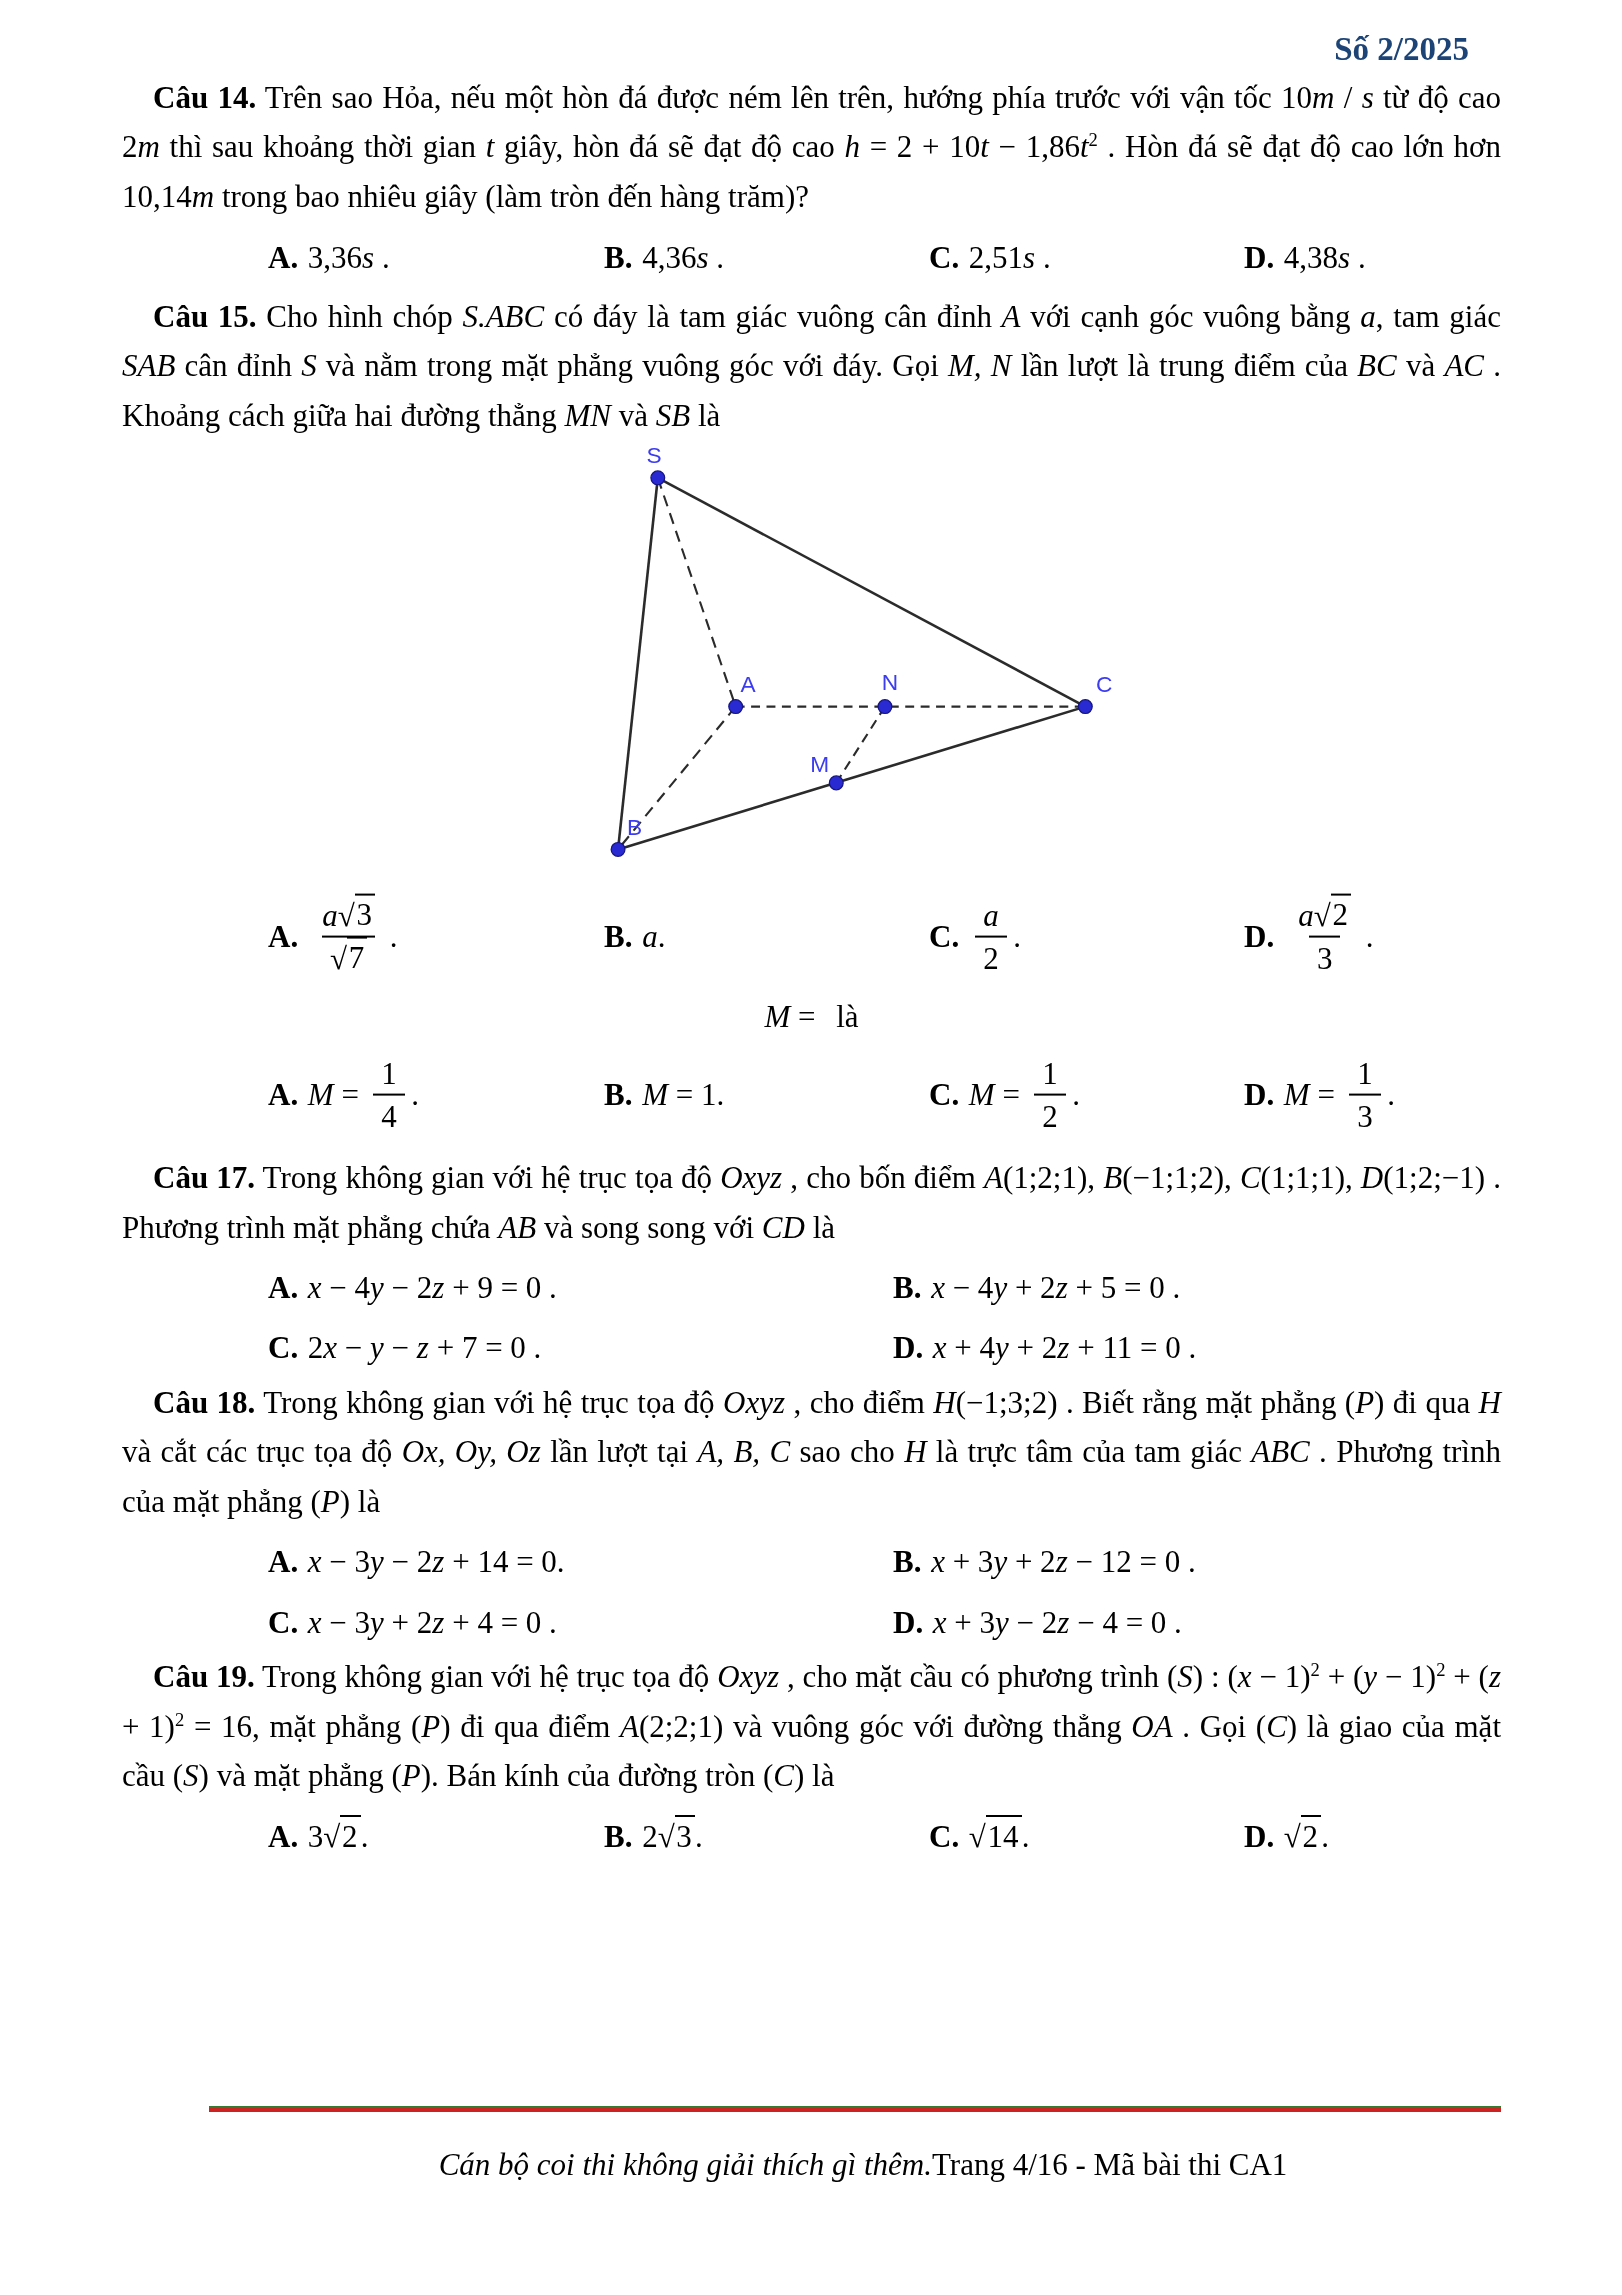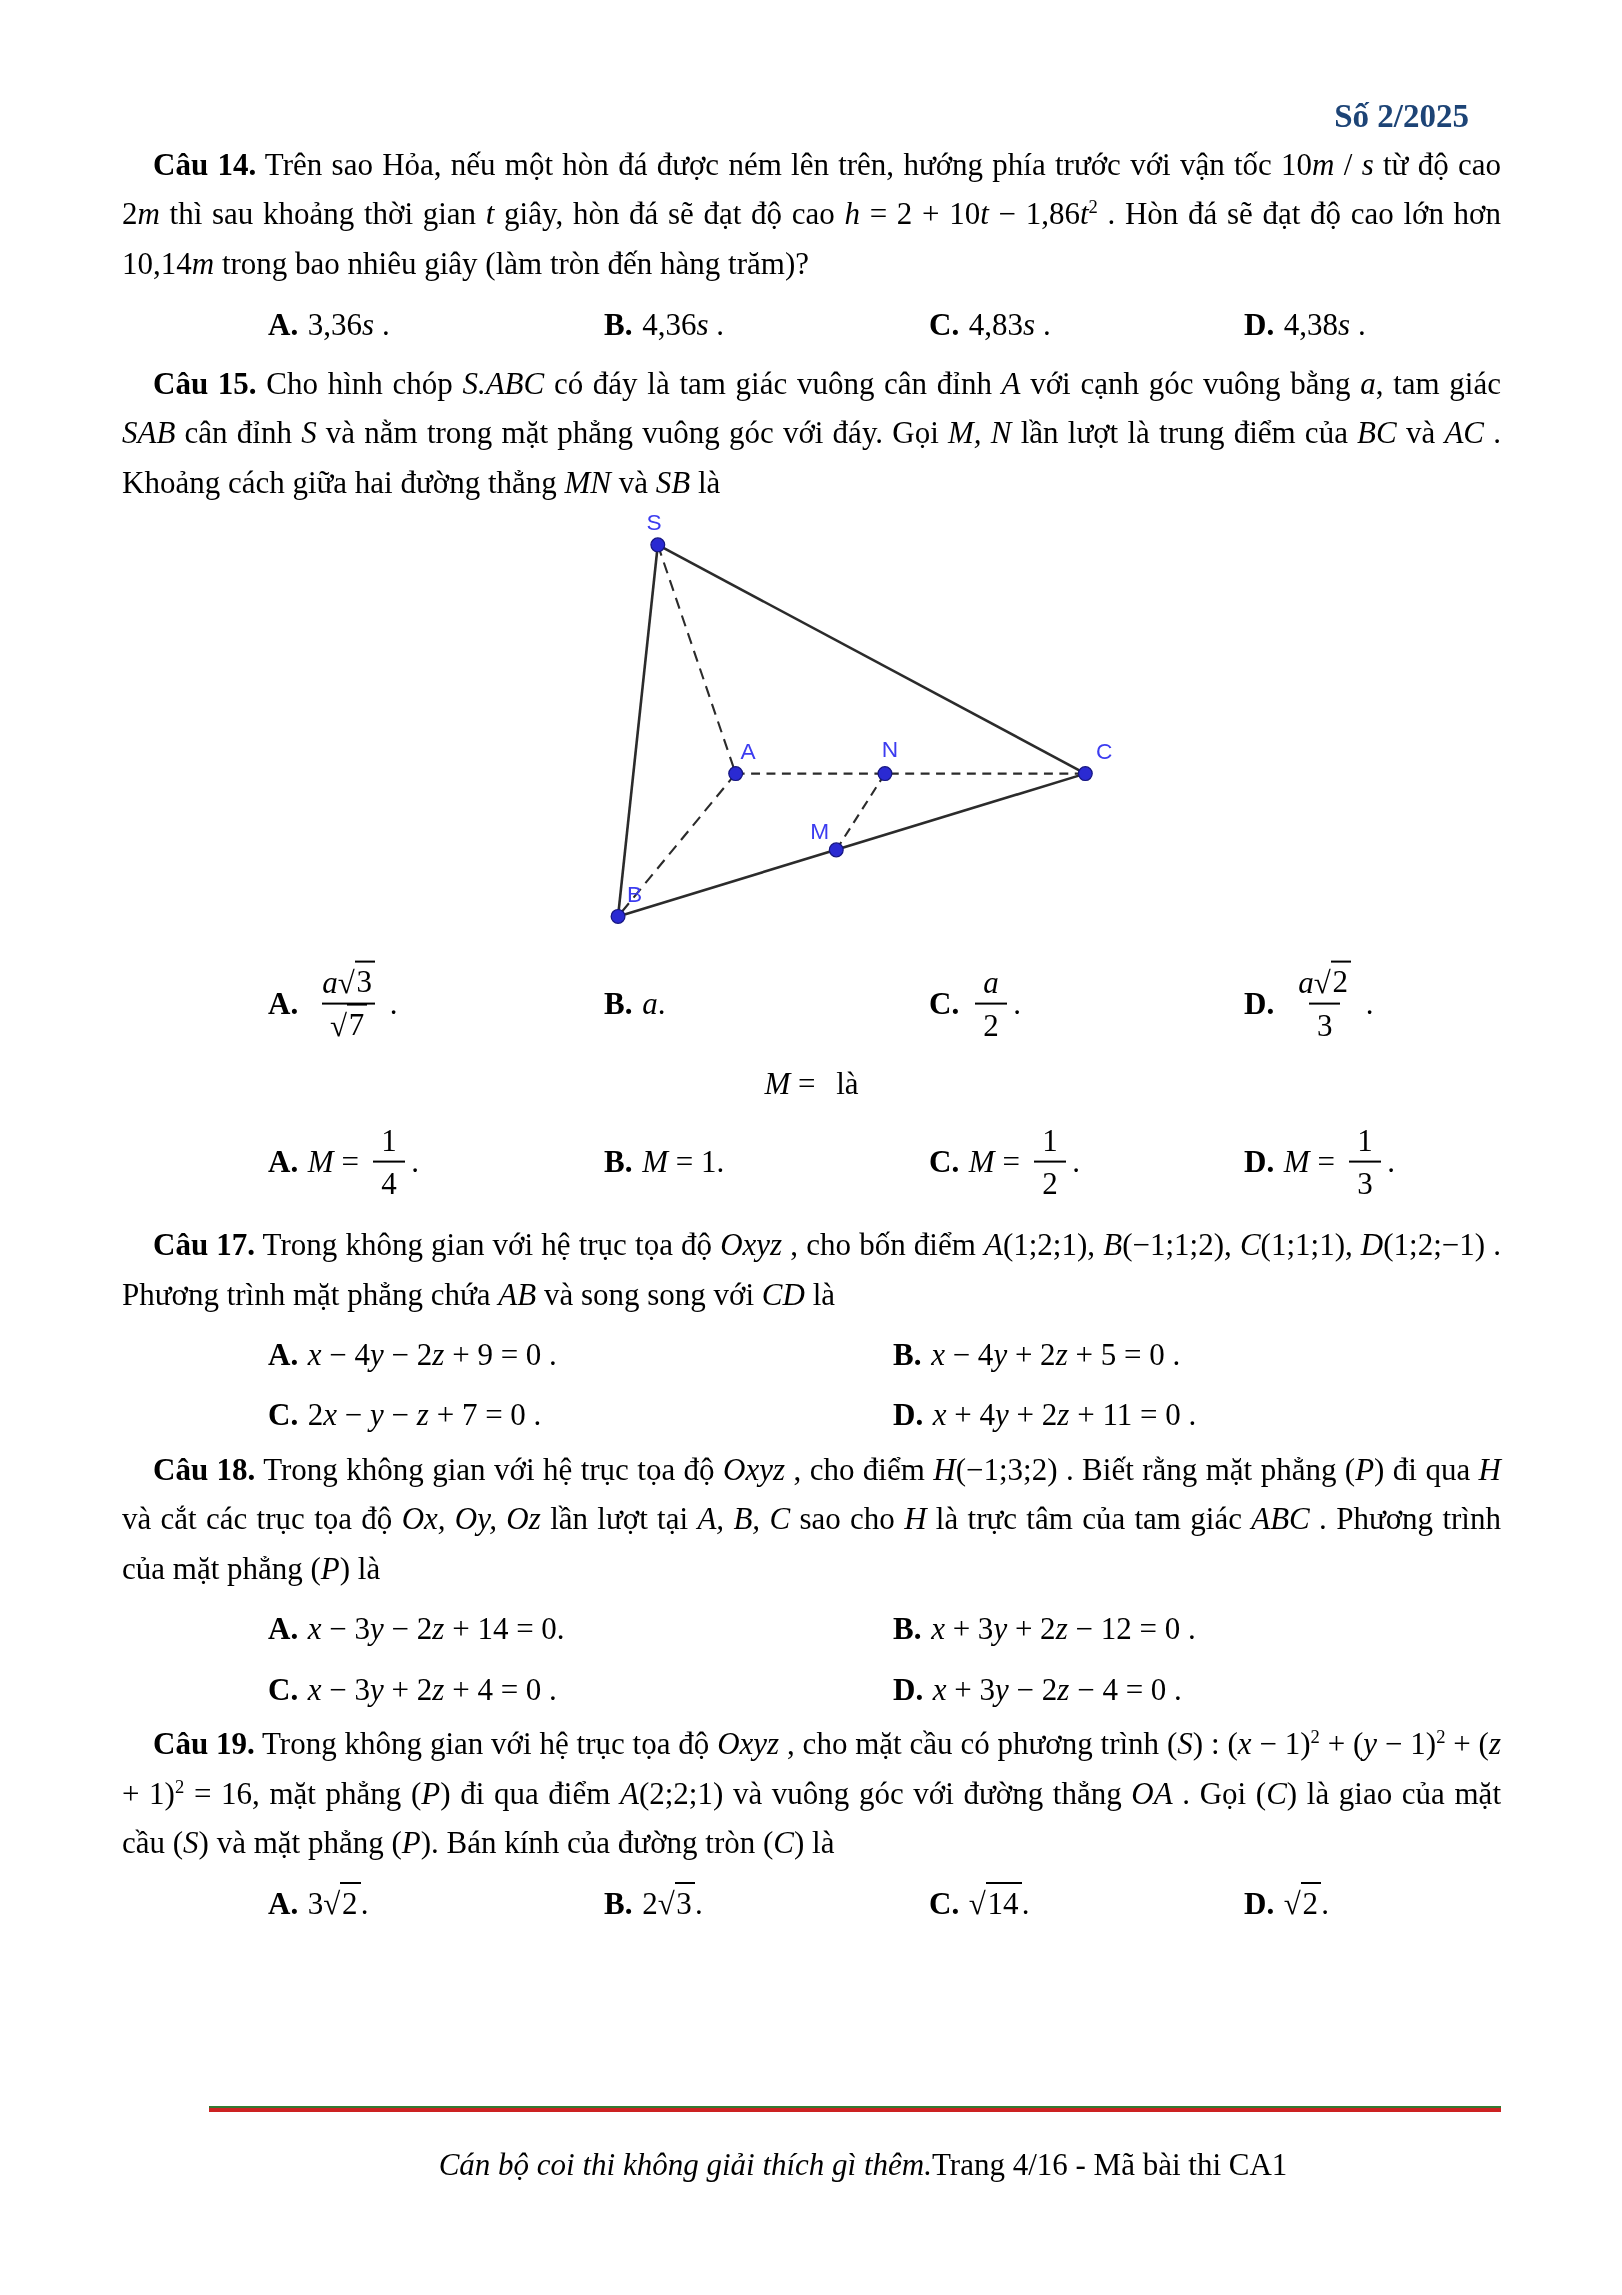--- a/index.html
+++ b/index.html
@@ -1,19 +1,19 @@
 <!DOCTYPE html>
 <html style="font-size:13px"><head>
 <meta charset="utf-8">
 <style>
   html,body{margin:0;padding:0;background:#ffffff;}
   .page{position:relative;width:1623px;height:2295px;background:#fff;overflow:hidden;
         font-family:"Liberation Serif", serif;font-size:31px;color:#000;}
   .content{position:absolute;left:122px;top:0;width:1379px;}
-  .docnum{margin-top:98px;text-align:right;padding-right:32px;font-weight:700;font-size:33px;}
+  .docnum{margin-top:31px;text-align:right;padding-right:32px;font-weight:700;font-size:33px;}
   .para{text-align:justify;line-height:1.60;margin:0;}
   .m-top-sm{margin-top:4.9px;}
   .m-top-md{margin-top:9.7px;}
   .r-i{font-style:italic;}
   .r-b{font-weight:700;margin-left:31px;}
   .r-sup{font-size:0.60em;vertical-align:super;line-height:0;}
   .r-sub{font-size:0.60em;vertical-align:sub;line-height:0;}
   .optrow{position:relative;}
   .h1{height:49px;margin-top:11.4px;}
   .h2{height:107px;margin-top:6.5px;}
@@ -54,21 +54,21 @@
       <span class="opt p1">
           <b class="olabel">A.</b>
           <span><span>3,36</span><span class="r-i">s</span><span> .</span></span>
         </span>
       <span class="opt p2">
           <b class="olabel">B.</b>
           <span><span>4,36</span><span class="r-i">s</span><span> .</span></span>
         </span>
       <span class="opt p3">
           <b class="olabel">C.</b>
-          <span><span>4,83</span><span class="r-i">s</span><span> .</span></span>
+          <span><span>2,51</span><span class="r-i">s</span><span> .</span></span>
         </span>
       <span class="opt p4">
           <b class="olabel">D.</b>
           <span><span>4,38</span><span class="r-i">s</span><span> .</span></span>
         </span>
     </div>
 
     <p class="para m-top-md"><span class="r-b">Câu 15.</span><span> Cho hình chóp </span><span class="r-i">S.ABC</span><span> có đáy là tam giác vuông cân đỉnh </span><span class="r-i">A</span><span> với cạnh góc vuông bằng </span><span class="r-i">a</span><span>, tam giác </span><span class="r-i">SAB</span><span> cân đỉnh </span><span class="r-i">S</span><span> và nằm trong mặt phẳng vuông góc với đáy. Gọi </span><span class="r-i">M, N</span><span> lần lượt là trung điểm của </span><span class="r-i">BC</span><span> và </span><span class="r-i">AC</span><span> . Khoảng cách giữa hai đường thẳng </span><span class="r-i">MN</span><span> và </span><span class="r-i">SB</span><span> là</span></p>
 
     <div class="figwrap">

